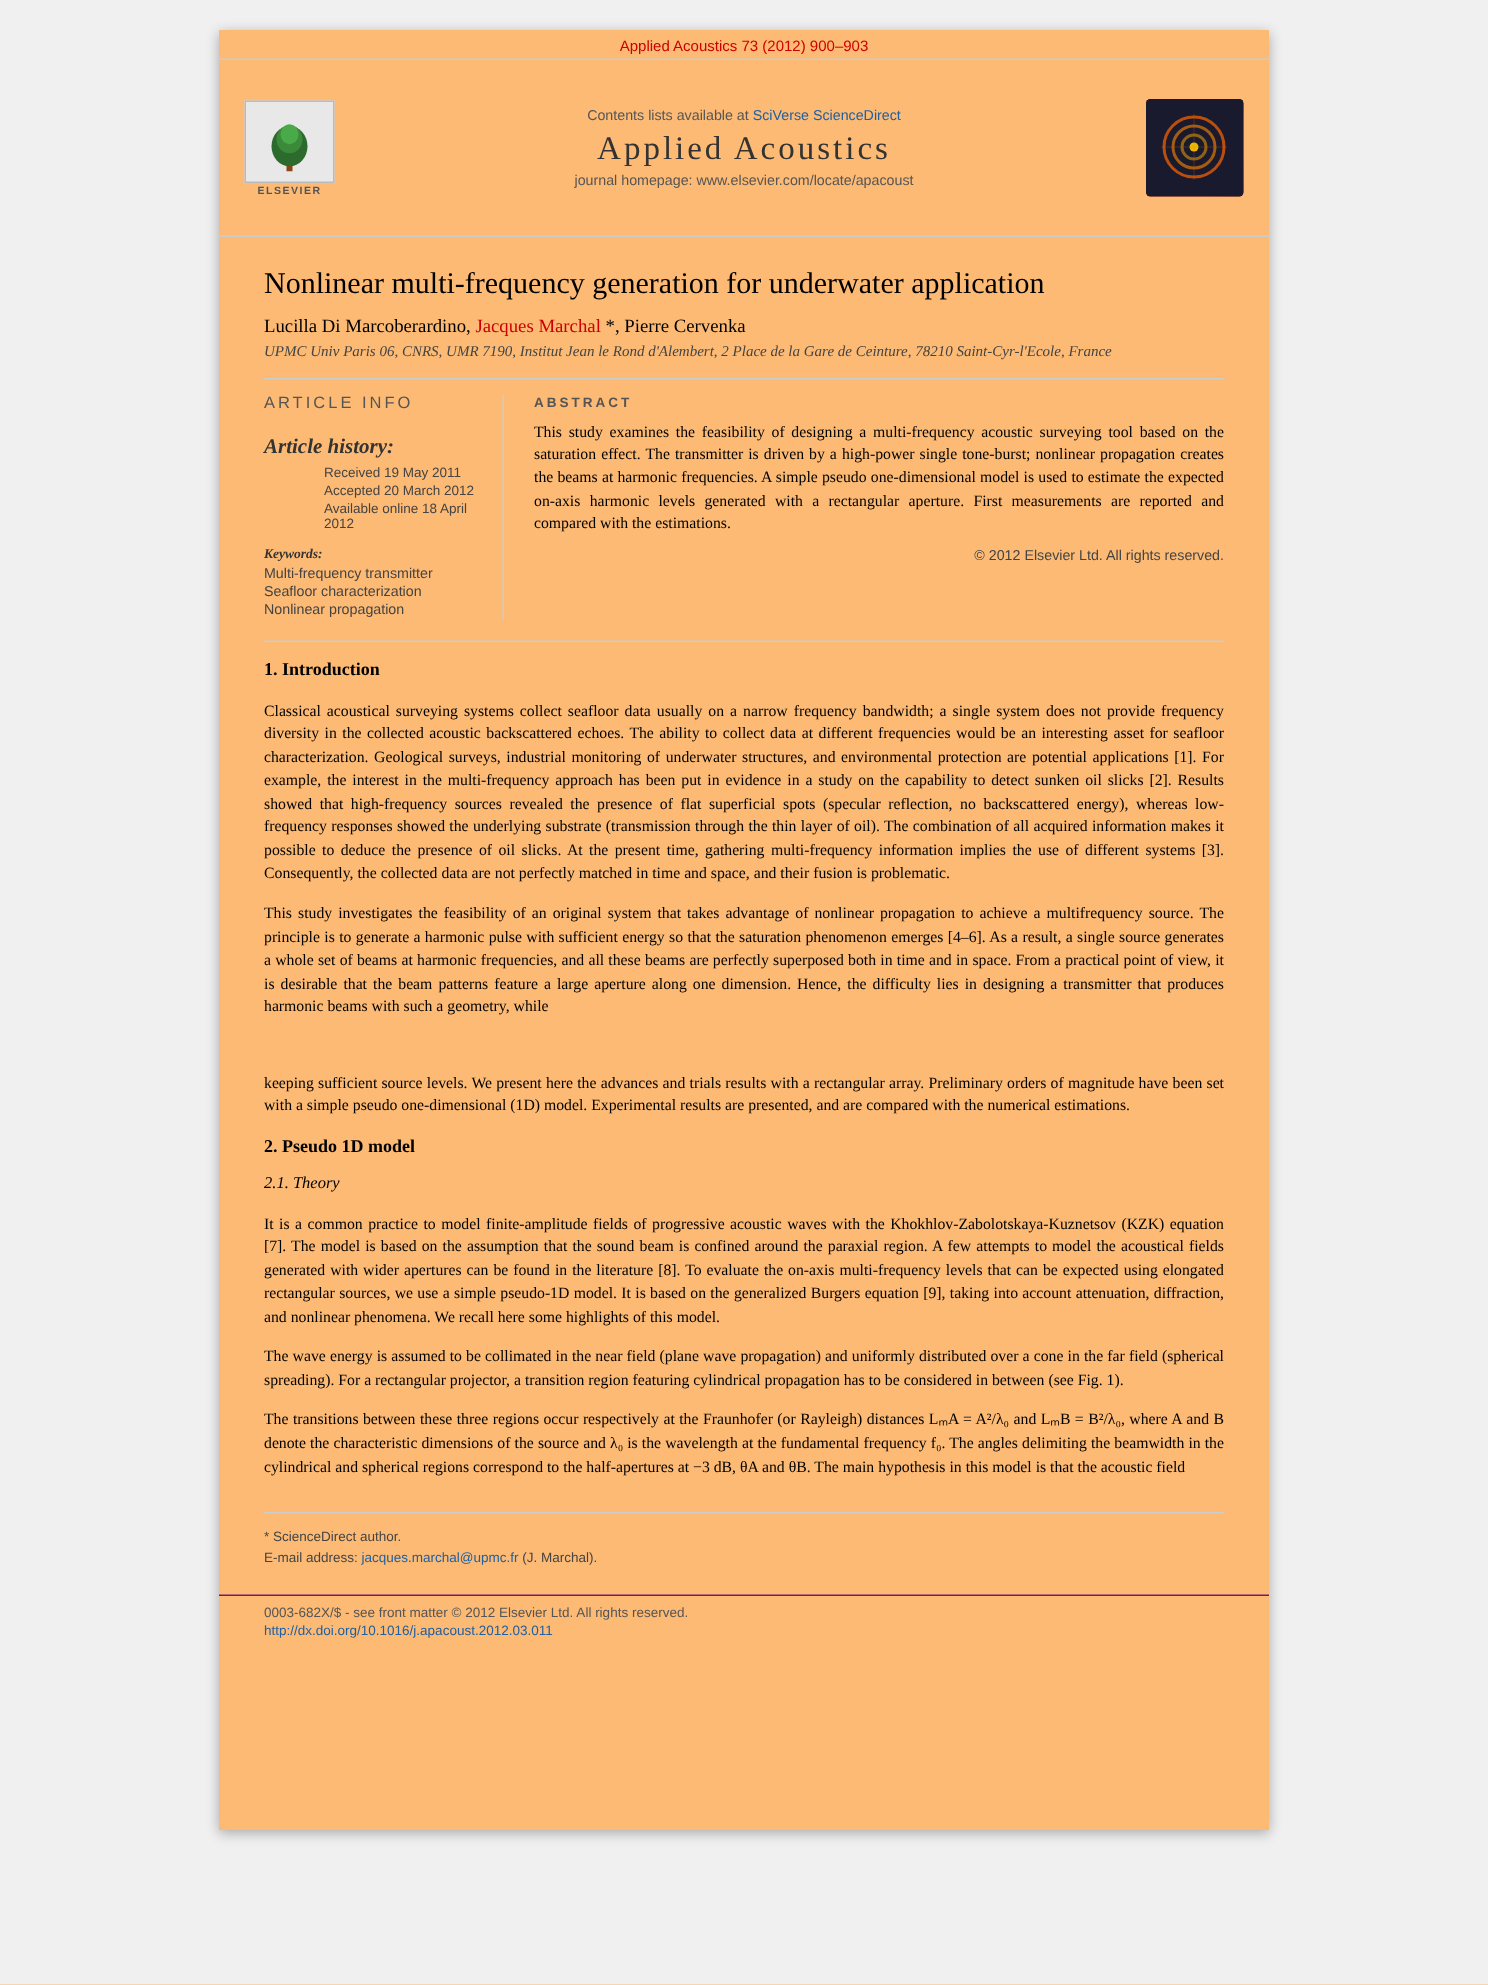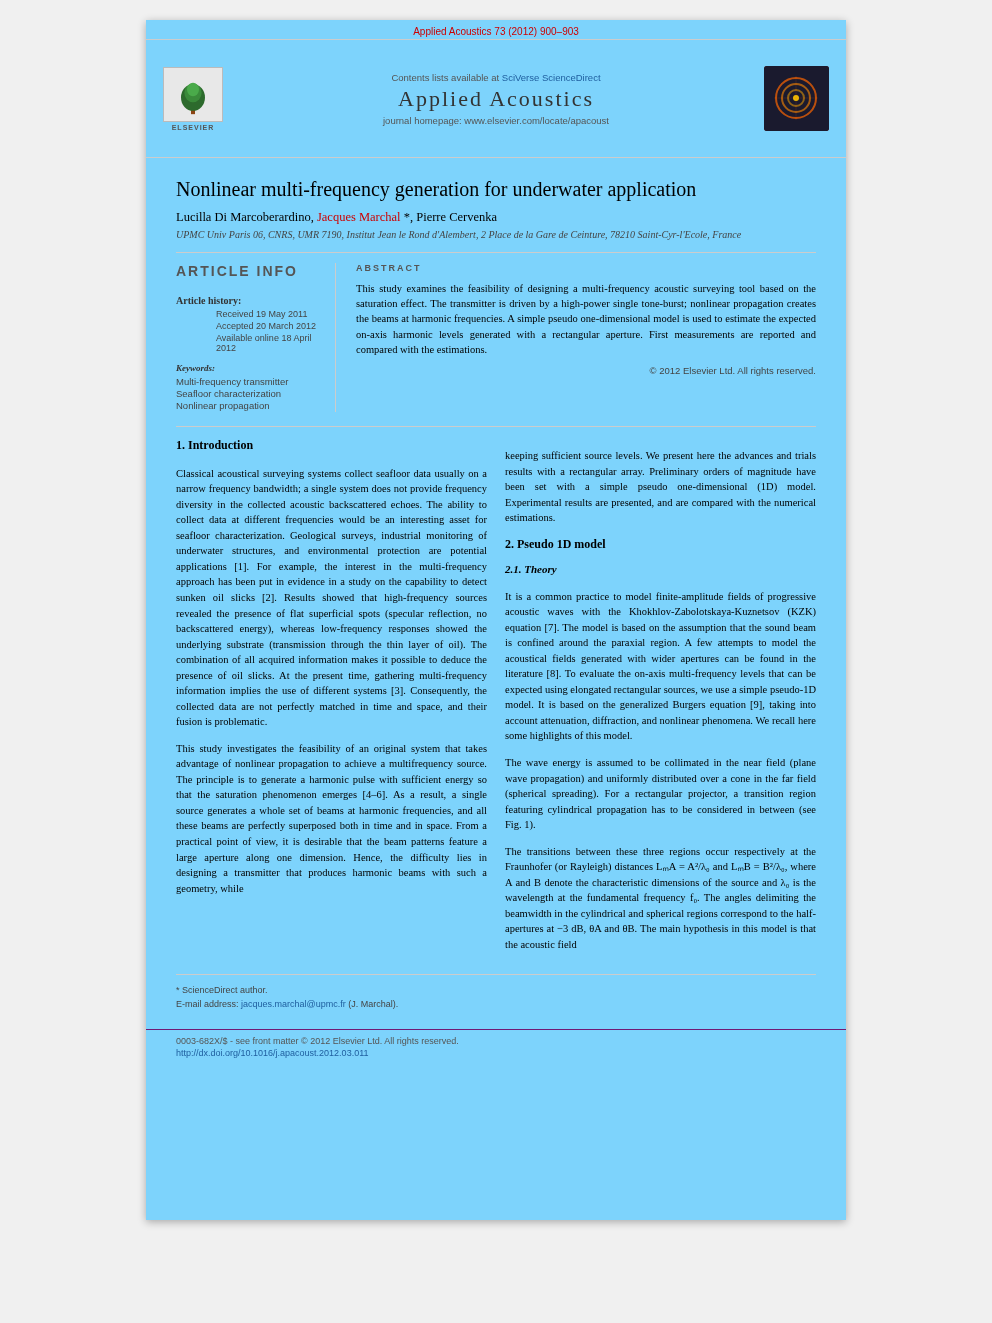--- a/index.html
+++ b/index.html
@@ -6,21 +6,21 @@
     body {
       background: #f0f0f0;
       font-family: 'Times New Roman', Times, serif;
       font-size: 13px;
       color: #000;
       display: flex;
       justify-content: center;
       padding: 20px 0;
     }
     .page {
-      background: #7dd3fc;
+      background: #fdba74;
       width: 700px;
       min-height: 1200px;
       padding: 0;
       box-shadow: 0 2px 8px rgba(0,0,0,0.3);
     }
     
     .journal-top-bar {
       text-align: center;
       font-size: 10px;
       color: #c00;
@@ -147,29 +147,30 @@
       gap: 20px;
       margin-bottom: 14px;
     }
     .article-info {
       width: 160px;
       flex-shrink: 0;
       border-right: 1px solid #ccc;
       padding-right: 14px;
     }
     .article-info-title {
+      font-size: 11px;
+      font-weight: normal;
+      letter-spacing: 2px;
+      color: #555;
+      margin-bottom: 8px;
+      font-family: Arial, sans-serif;
+    }
+    .info-section-label {
       font-size: 14px;
-      font-weight: bold;
-      letter-spacing: 2px;
-      color: #555;
-      margin-bottom: 8px;
-      font-family: Arial, sans-serif;
-    }
-    .info-section-label {
-      font-size: 10px;
+      font-style: italic;
       color: #333;
       margin-bottom: 3px;
       font-weight: bold;
       margin-top: 16px;
     }
     .info-date {
       font-size: 9px;
       color: #444;
       margin-bottom: 2px;
       font-family: Arial, sans-serif;
@@ -212,20 +213,21 @@
       text-align: right;
       margin-top: 8px;
       font-family: Arial, sans-serif;
     }
 
     
     .two-col {
       display: flex;
       gap: 18px;
       margin-top: 6px;
+      flex-direction: column;
     }
     .col {
       flex: 1;
       font-size: 10.5px;
       line-height: 1.48;
       text-align: justify;
     }
     .section-heading {
       font-size: 12px;
       font-weight: bold;
@@ -235,21 +237,20 @@
     }
     .section-heading:first-child {
       margin-top: 0;
     }
     .subsection-heading {
       font-size: 11px;
       font-style: italic;
       margin-bottom: 5px;
       margin-top: 8px;
       color: #000;
-      font-weight: bold;
     }
     .body-para {
       margin-bottom: 6px;
       margin-top: 11px;
     }
 
     
     .article-footer {
       padding: 6px 30px;
       border-top: 1px solid #701a75;

